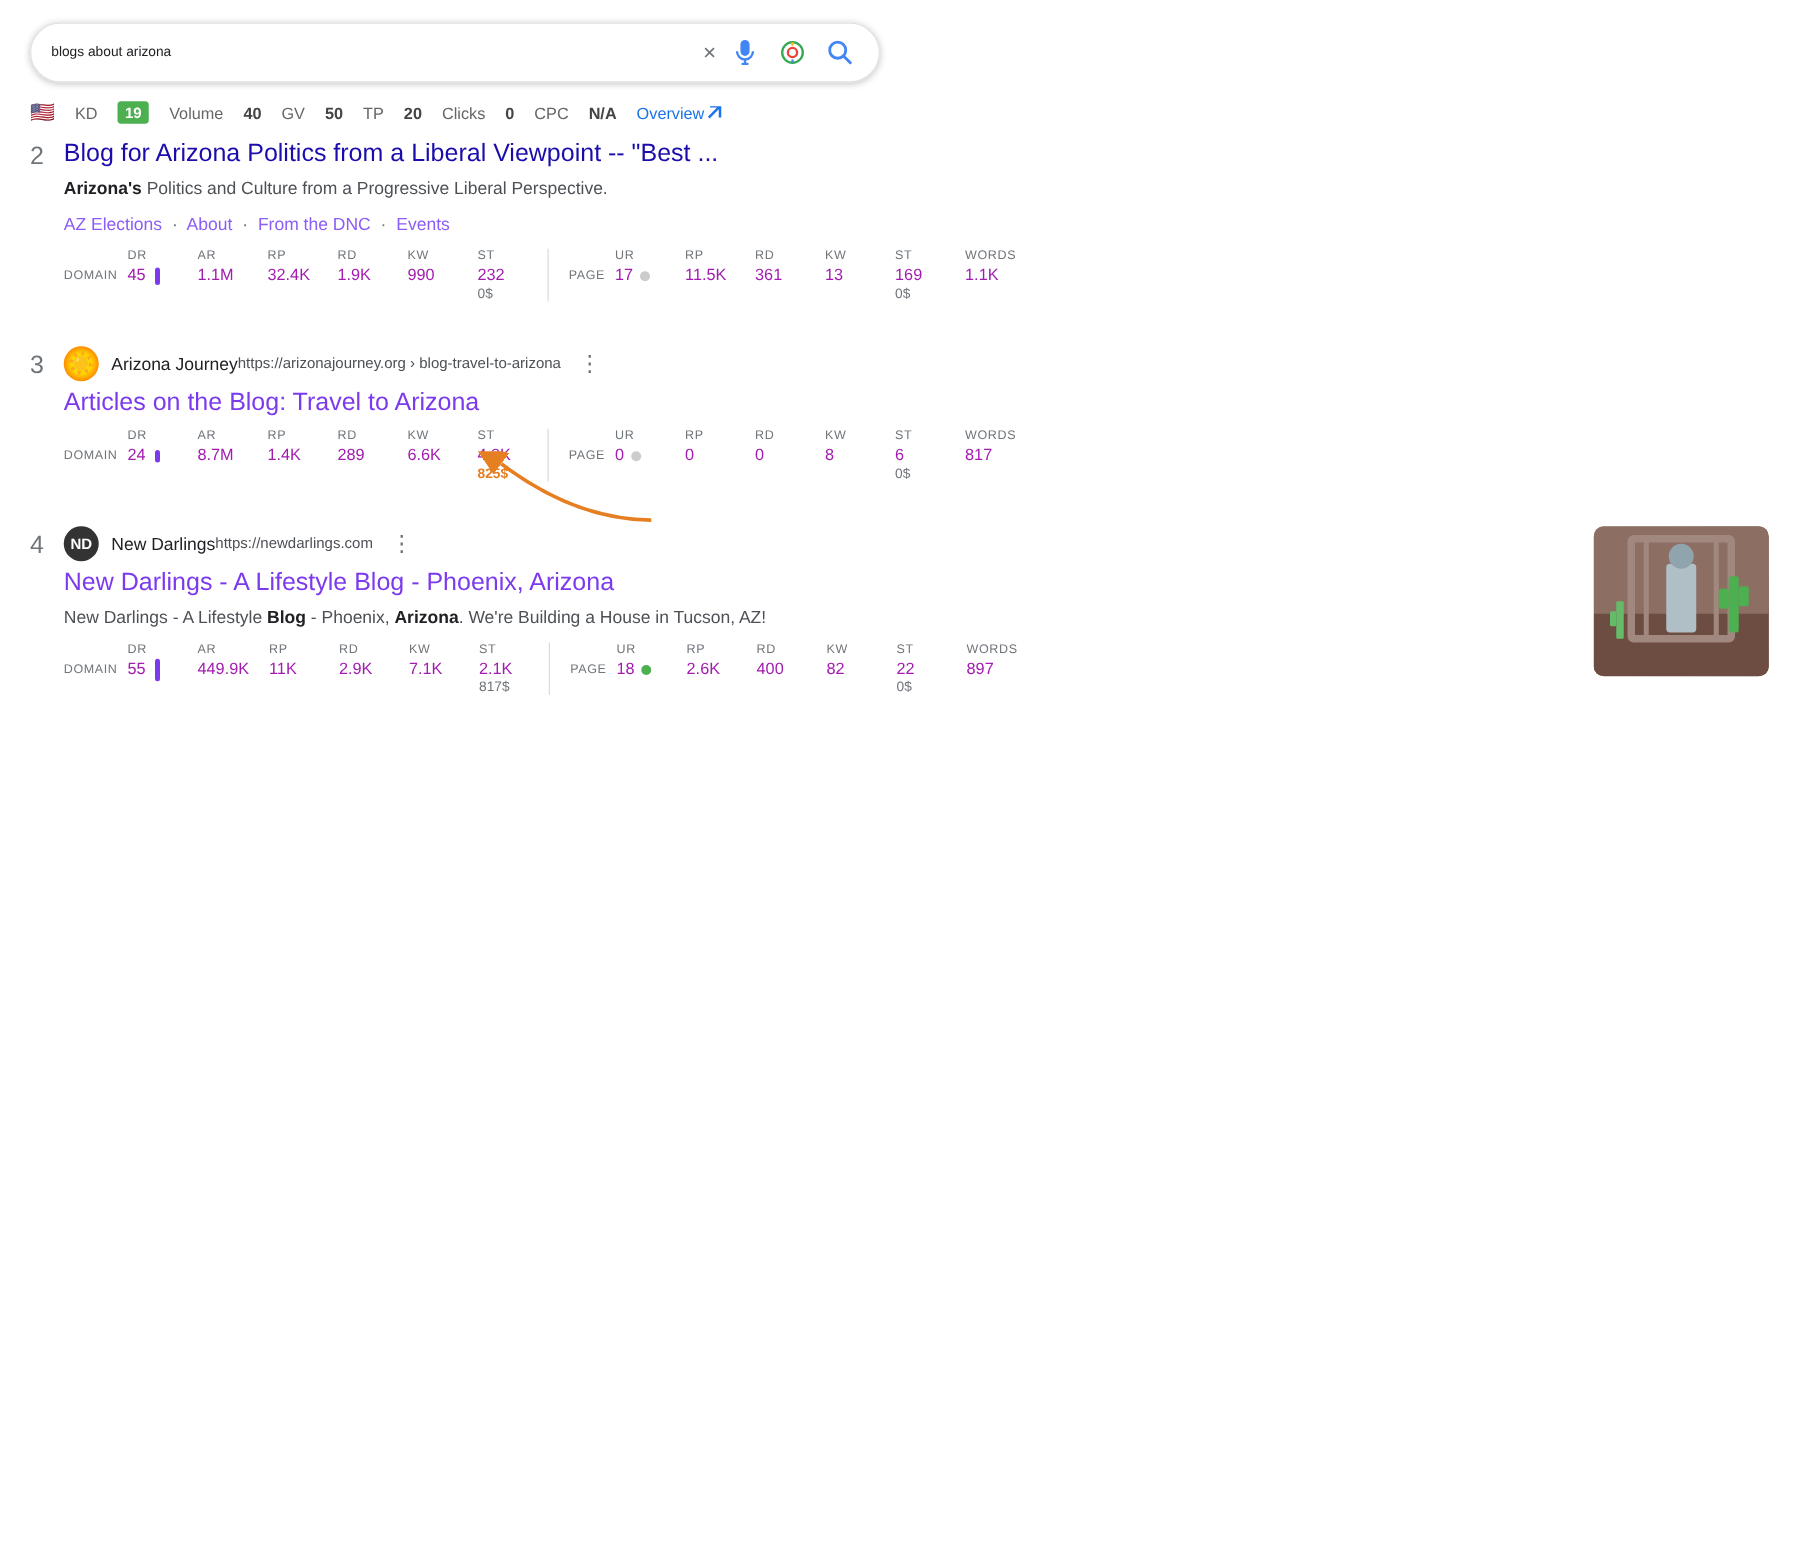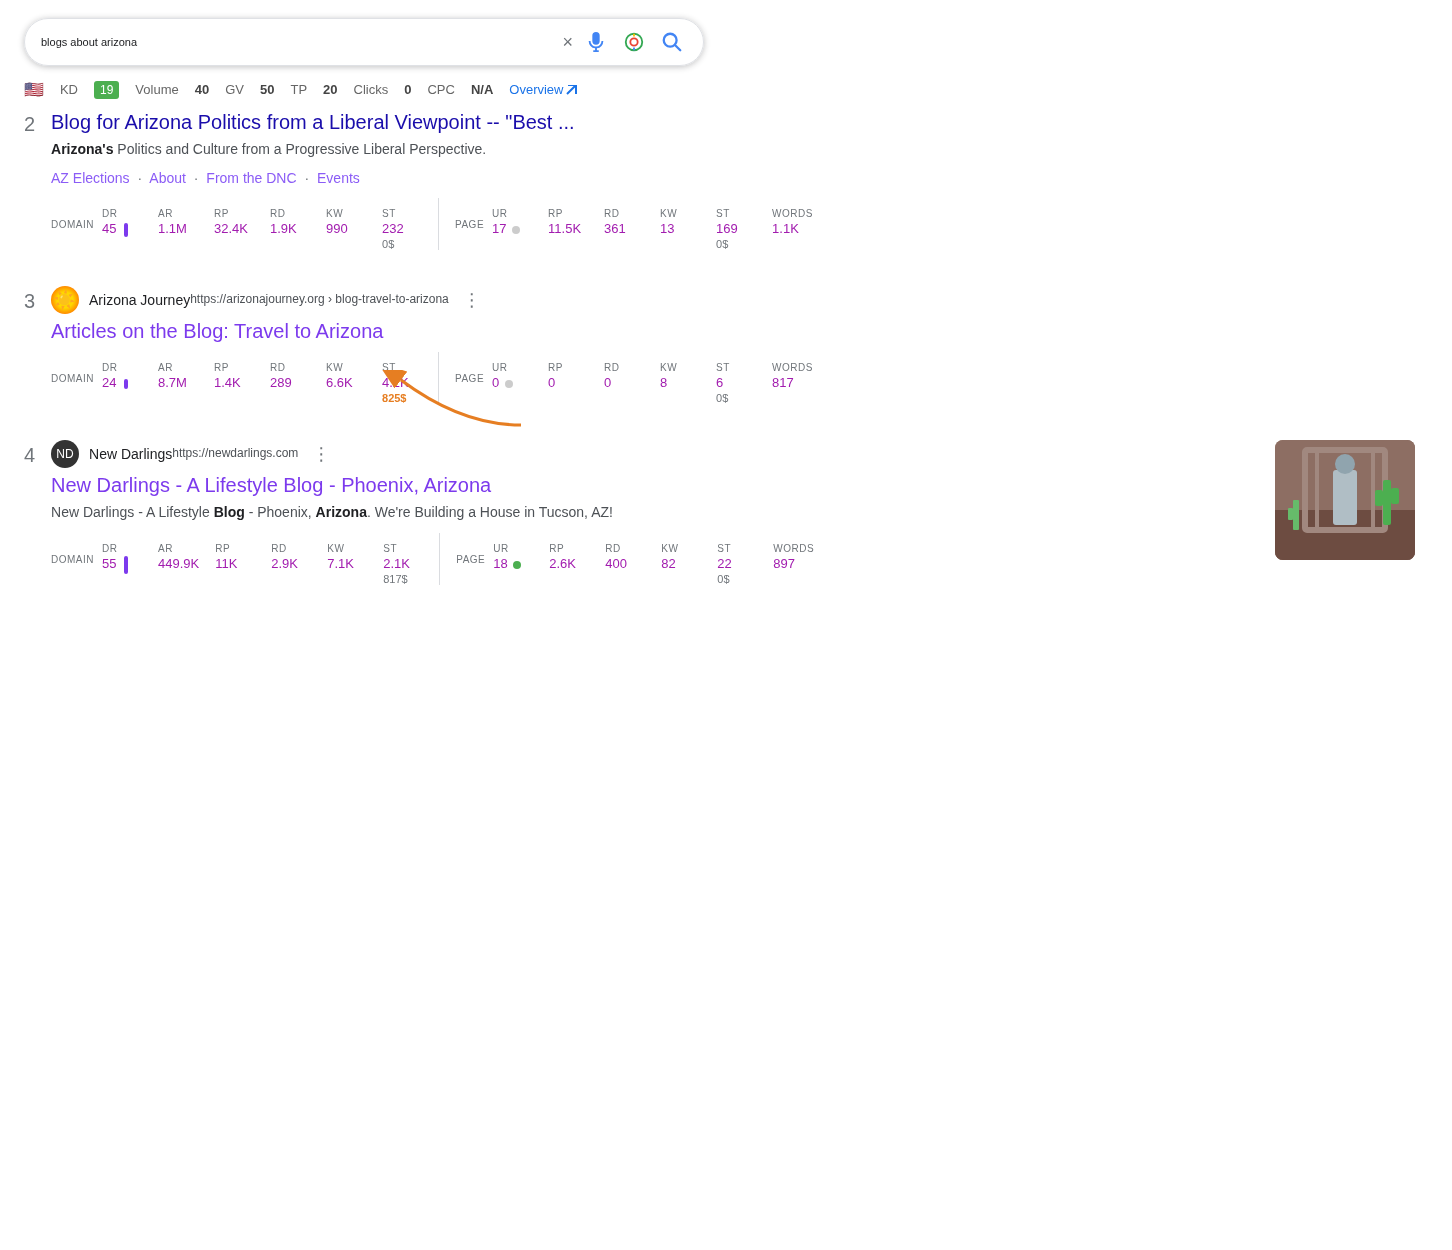--- a/index.html
+++ b/index.html
@@ -56,21 +56,21 @@
       align-items: center;
       padding: 4px 24px 10px 24px;
       gap: 16px;
       font-size: 13px;
       color: #444;
     }
     .flag-icon { font-size: 16px; }
     .kd-badge {
       background: #4caf50;
       color: #fff;
-      font-weight: normal;
+      font-weight: bold;
       font-size: 12px;
       padding: 2px 6px;
       border-radius: 3px;
     }
     .metric-label { color: #666; }
     .metric-value { font-weight: bold; }
     .overview-link {
       color: #1a73e8;
       text-decoration: none;
       display: flex;
@@ -124,21 +124,21 @@
       overflow: hidden;
     }
     .site-favicon-sun {
       background: radial-gradient(circle at 50% 50%, #ffd700 40%, #ff8c00 70%);
       font-size: 18px;
     }
     .site-favicon-nd {
       background: #333;
       color: #fff;
       font-size: 12px;
-      font-weight: normal;
+      font-weight: bold;
     }
     .site-name-url {
       display: flex;
       flex-direction: row;
     }
     .site-name { font-size: 14px; color: #202124; }
     .site-url { font-size: 12px; color: #4d5156; }
     .dots-menu { color: #70757a; font-size: 18px; cursor: pointer; margin-left: 4px; }
 
     .result-title {
@@ -197,21 +197,20 @@
       border-right: none;
       margin-right: 0;
       padding-right: 0;
     }
     .metric-col {
       display: flex;
       flex-direction: column;
       align-items: flex-start;
       gap: 2px;
       min-width: 40px;
-      margin-top: 10px;
     }
     .metric-col .mlabel {
       font-size: 10px;
       color: #70757a;
       text-transform: uppercase;
       letter-spacing: 0.5px;
     }
     .metric-col .mval {
       font-size: 13px;
       font-weight: normal;

